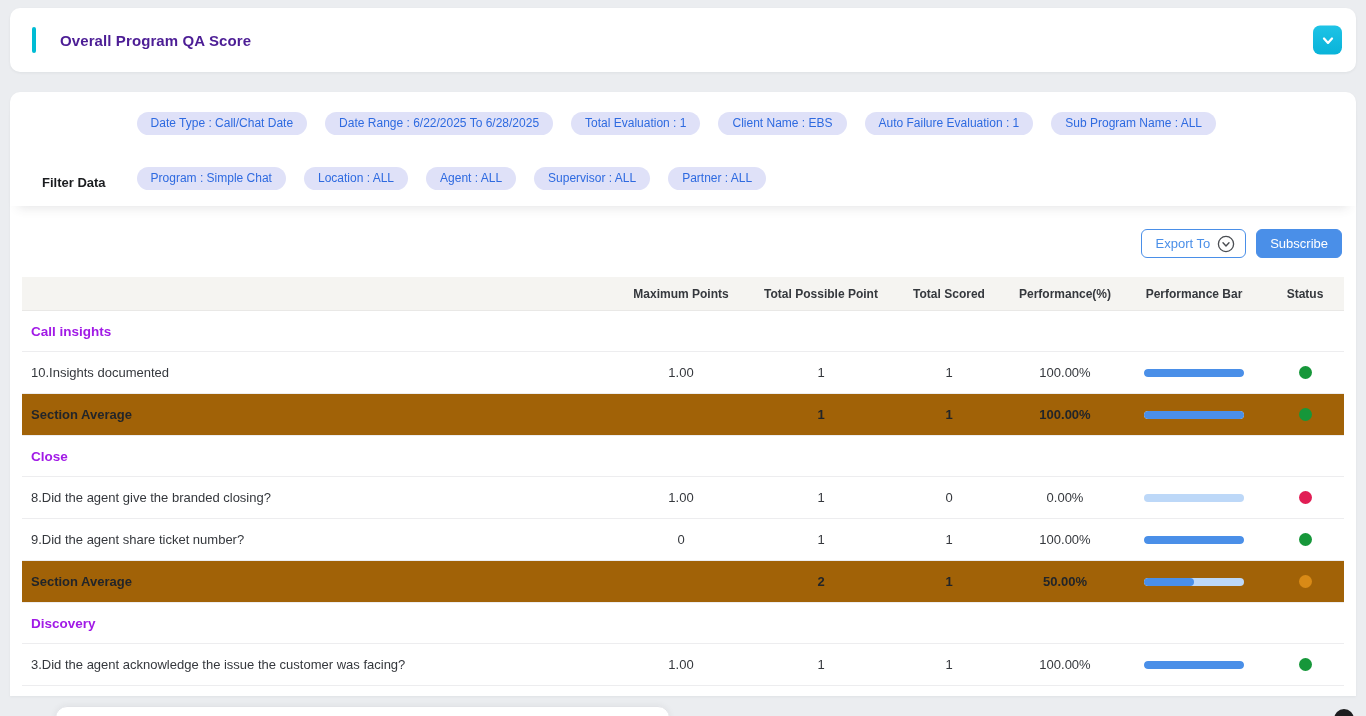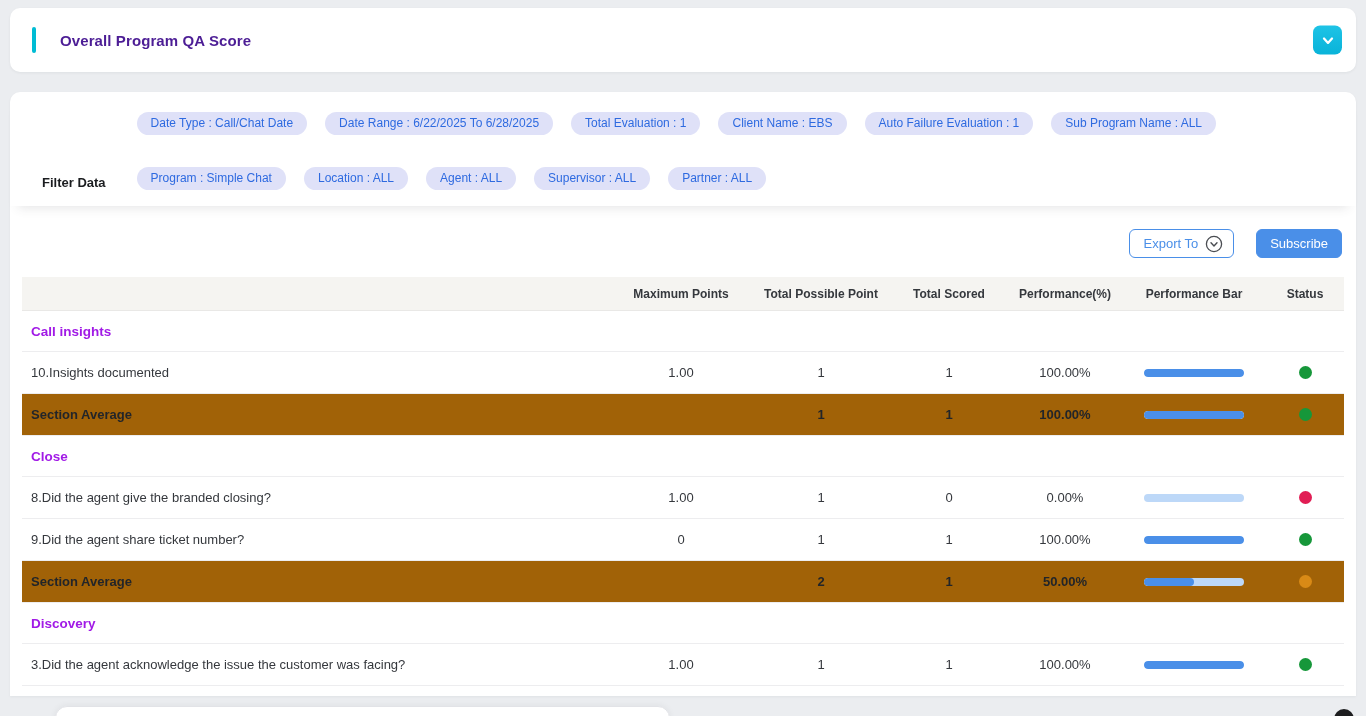--- a/index.html
+++ b/index.html
@@ -30,21 +30,21 @@
   .chip-break { flex-basis:100%; height:0; }
 
   
   .toolbar { display:flex; justify-content:flex-end; align-items:center; gap:10px;
     padding:23px 14px 0 0; }
   .btn { height:29px; border-radius:6px; font-size:13px; cursor:pointer;
     display:flex; align-items:center; font-family:inherit; }
   .btn-export { background:#fff; border:1px solid var(--primary-blue); color:var(--primary-blue);
     padding:0 10px 0 14px; gap:7px; }
   .btn-subscribe { background:var(--primary-blue); border:1px solid var(--primary-blue);
-    color:#fff; padding:0 13px; font-weight:400;margin-left:12px; }
+    color:#fff; padding:0 13px; font-weight:400; }
 
   
   .qa-table { margin:19px 12px 0 12px; font-size:13px; }
   .trow { display:grid; grid-template-columns:588px 142px 138px 118px 114px 144px 78px;
     align-items:center; border-bottom:1px solid #ededef; min-height:42px; }
   .trow.head { background:#f5f4f1; min-height:34px; border-bottom:1px solid #e9e8e6;
     font-weight:700; font-size:12px; color:#25282c; }
   .cell { padding-left:9px; color:#35383d; }
   .cell.num { text-align:center; padding-left:0; }
   .trow.section { min-height:41px; }

